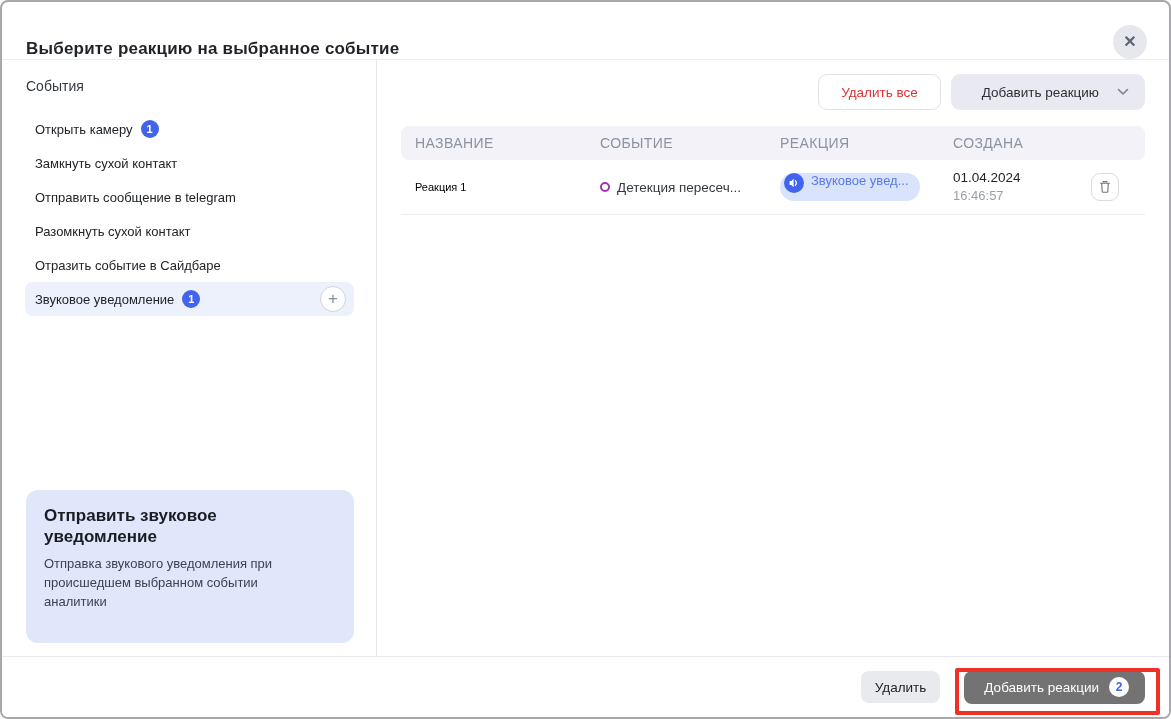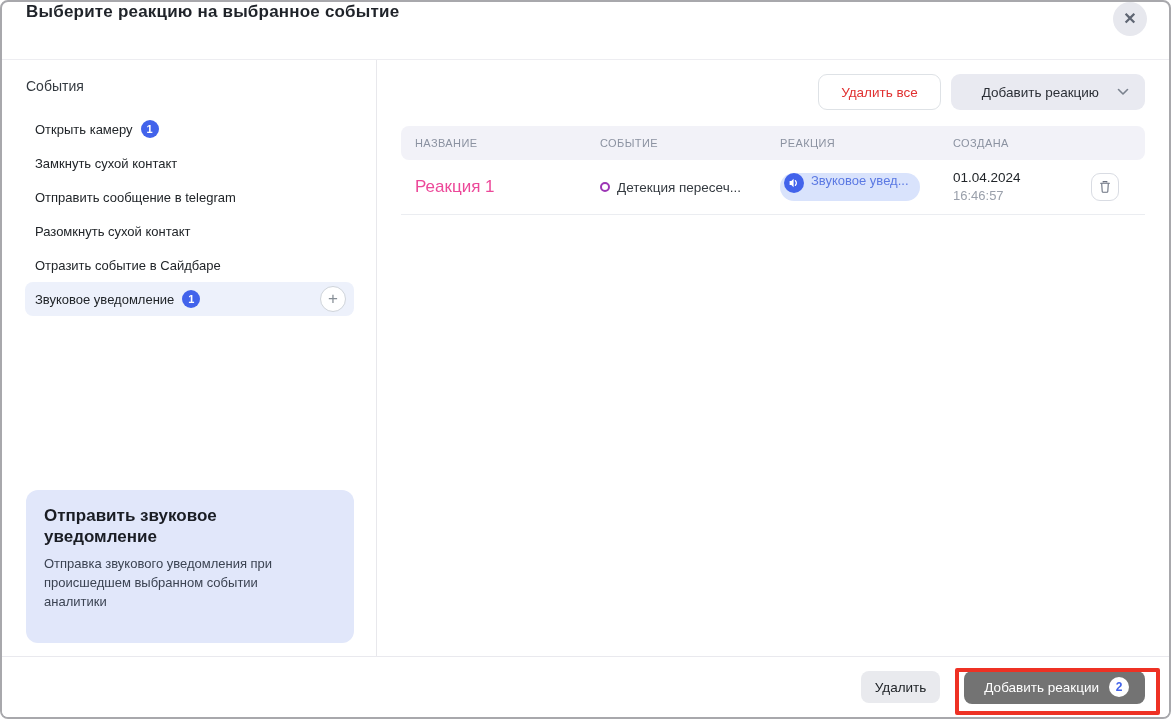--- a/index.html
+++ b/index.html
@@ -4,21 +4,21 @@
 <style>
   * { margin:0; padding:0; box-sizing:border-box; }
   html,body { background:#fff; font-family:"Liberation Sans", sans-serif; }
   .modal {
     position:relative; width:1171px; height:719px; background:#fff;
     border:2px solid #a8a8ac; border-radius:8px; overflow:hidden;
     display:flex; flex-direction:column;
   }
   
   .modal-header {
-    height:58px; flex:0 0 58px; display:flex; align-items:flex-start;
+    height:58px; flex:0 0 58px; display:flex; align-items:flex-end;
     padding:0 22px 0 24px; border-bottom:1px solid #ededf1;
   }
   .modal-title { font-size:17px; font-weight:bold; color:#1f2329; letter-spacing:.2px; }
   .close-btn {
     margin-left:auto; width:34px; height:34px; border-radius:50%;
     background:#e7e8ee; border:none; cursor:pointer;
     display:flex; align-items:center; justify-content:center;
     color:#5f6673; font-size:16px; font-weight:bold; line-height:1;
   }
   
@@ -61,30 +61,30 @@
     padding:0 22px; height:36px;
   }
   .btn-add-dropdown {
     background:#e9eaf1; color:#2b2f36; height:36px; padding:0 16px 0 31px;
     display:inline-flex; align-items:center; gap:18px;
   }
   
   .table { margin-top:16px; }
   .t-head {
     display:flex; height:34px; align-items:center; background:#f2f2f8; border-radius:8px;
-    font-size:11px; color:#8b92a1; letter-spacing:.4px;
+    font-size:14px; color:#8b92a1; letter-spacing:.4px;
   }
   .t-row { display:flex; align-items:center; height:55px; border-bottom:1px solid #ebedf1; }
   .col { padding-left:14px; }
   .col-name { width:185px; flex:0 0 185px; }
   .col-event { width:180px; flex:0 0 180px; }
   .col-reaction { width:173px; flex:0 0 173px; }
   .col-created { width:152px; flex:0 0 152px; }
   .col-actions { flex:1 1 auto; display:flex; justify-content:flex-start; padding-left:0; }
-  .cell-name { font-size:17px; color:#ec4899; }
+  .cell-name { font-size:11px; color:#000000; }
   .cell-event { display:flex; align-items:center; gap:7px; font-size:13.5px; color:#343a40; white-space:nowrap; overflow:hidden; }
   .event-dot { width:10px; height:10px; border-radius:50%; border:2px solid #9c36b5; flex:0 0 10px; }
   .chip {
     display:inline-flex; align-items:flex-start; gap:7px; height:28px;
     background:#d9e3fc; border-radius:14px; padding:0 11px 0 4px;
     font-size:13px; color:#5b79e3; white-space:nowrap;
   }
   .chip-icon { width:20px; height:20px; border-radius:50%; background:#4263eb; display:flex; align-items:center; justify-content:center; flex:0 0 20px; }
   .cell-date { font-size:13.5px; color:#212529; line-height:1.4; }
   .cell-time { font-size:13px; color:#9aa0ab; line-height:1.3; }

